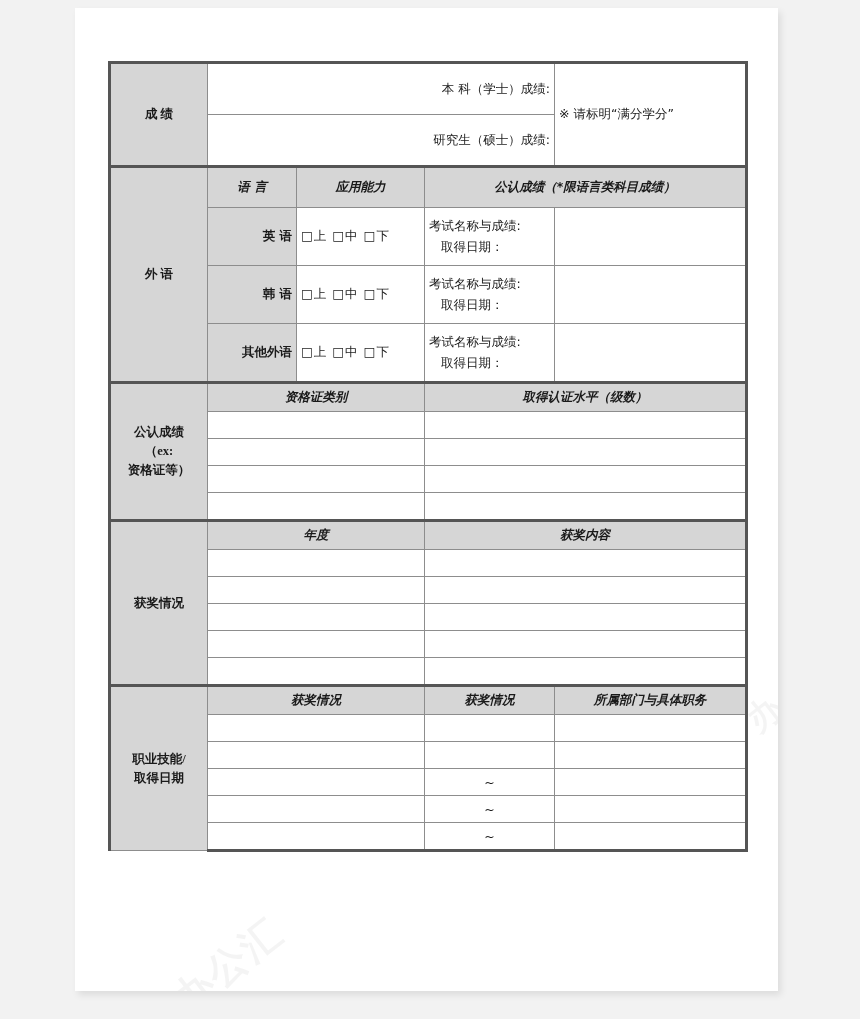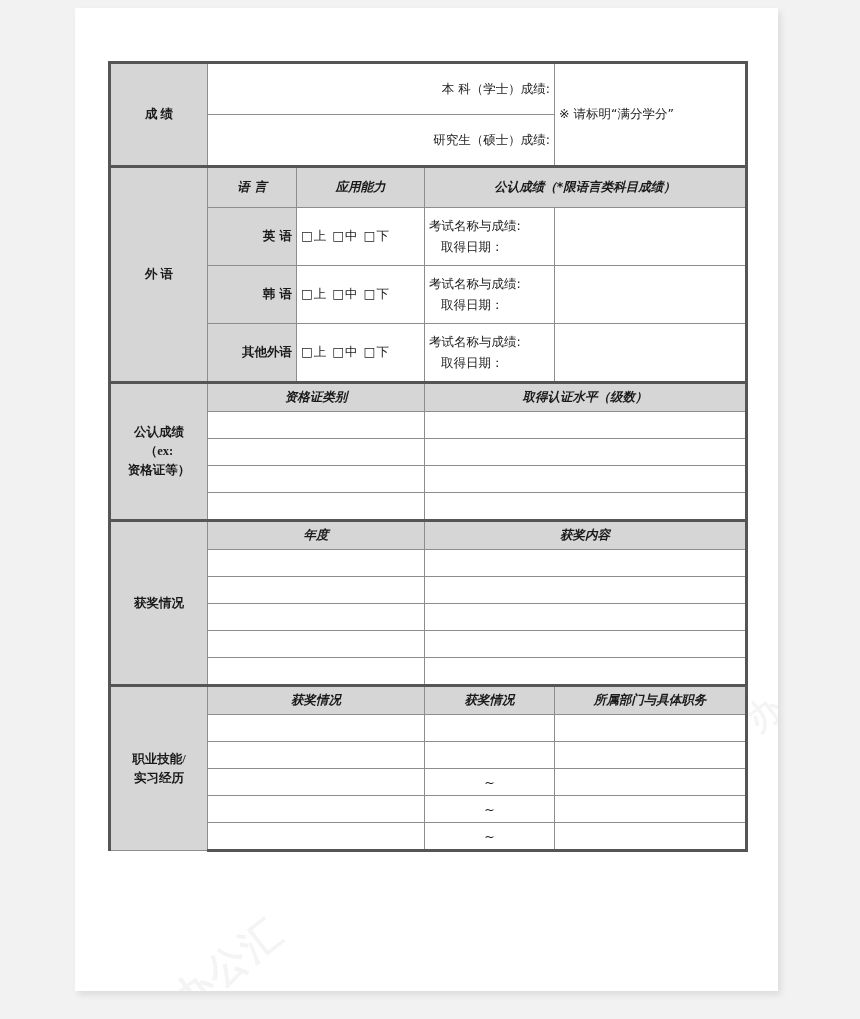--- a/index.html
+++ b/index.html
@@ -223,21 +223,21 @@
       <td class="edge-right" colspan="3"></td>
     </tr>
     <tr>
       <td class="sec-bottom" colspan="2" style="height:26px"></td>
       <td class="edge-right sec-bottom" colspan="3"></td>
     </tr>
 
     <tr>
       <td class="stub sec-top edge-left" rowspan="6">
         <span>职业技能/</span><br>
-        <span>实习经历</span>
+        <span>取得日期</span>
       </td>
       <td class="hdr sec-top" colspan="2" style="height:27px">获奖情况</td>
       <td class="hdr sec-top">获奖情况</td>
       <td class="hdr sec-top edge-right" colspan="2">所属部门与具体职务</td>
     </tr>
     <tr>
       <td colspan="2" style="height:26px"></td>
       <td class="tilde"></td>
       <td class="edge-right" colspan="2"></td>
     </tr>

